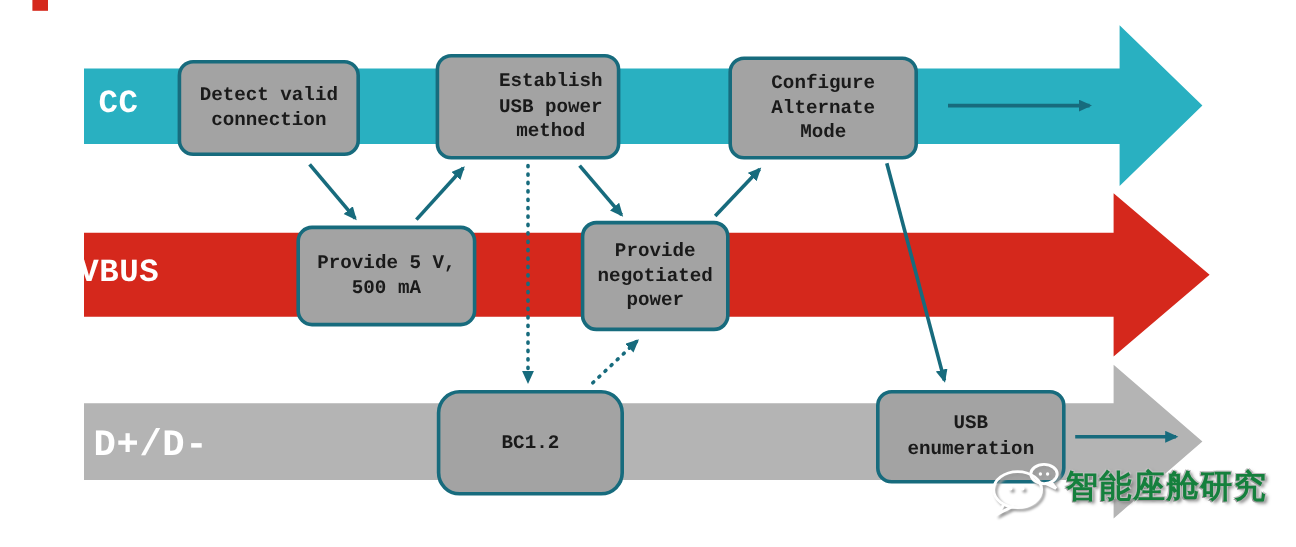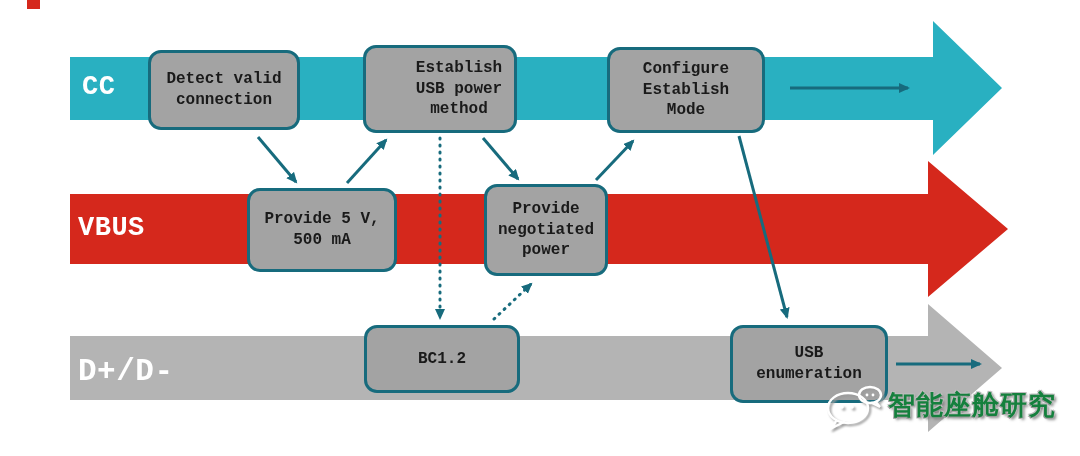--- a/index.html
+++ b/index.html
@@ -16,36 +16,36 @@
 
   .arrow-line { stroke: var(--arrow, #176b7d); stroke-width: 3; fill: none; }
   .dotted { stroke-dasharray: 1 6; stroke-linecap: round; }
   .arrow-head { fill: var(--arrow, #176b7d); }
 
   .band-label {
     position: absolute; color: #ffffff; font-weight: bold;
     letter-spacing: 0.5px; line-height: 1;
   }
   .lbl-cc   { left: 82px; top: 74px;  font-size: 27px; }
-  .lbl-vbus { left: 78px; top: 215px; font-size: 27px; }
+  .lbl-vbus { left: 66px; top: 215px; font-size: 27px; }
   .lbl-dpdm { left: 78px; top: 356px; font-size: 31px; }
 
   .node {
     position: absolute; background: #a3a3a3;
     border: 3px solid var(--box_border, #176b7d); border-radius: 13px;
     display: flex; align-items: center; justify-content: center;
     text-align: center; font-weight: bold; font-size: 16px; line-height: 1.3;
     color: var(--box_text, #1a1a1a); box-sizing: border-box; padding: 4px 10px;
   }
   .n-detect     { left: 148px; top: 50px;  width: 152px; height: 80px; }
   .n-establish  { left: 363px; top: 45px;  width: 154px; height: 88px; padding-left: 48px; }
   .n-configure  { left: 607px; top: 47px;  width: 158px; height: 86px; }
   .n-provide5v  { left: 247px; top: 188px; width: 150px; height: 84px; }
   .n-negotiated { left: 484px; top: 184px; width: 124px; height: 92px; }
-  .n-bc12       { left: 364px; top: 325px; width: 156px; height: 68px; }
+  .n-bc12       { left: 364px; top: 325px; width: 156px; height: 88px; border-radius: 19px; }
   .n-usbenum    { left: 730px; top: 325px; width: 158px; height: 78px; }
 
   .watermark {
     position: absolute; left: 822px; top: 380px;
     display: flex; align-items: center; gap: 4px;
   }
   .wm-text {
     color: #15803d; font-weight: bold; font-size: 27px; letter-spacing: 1px;
     text-shadow: -1px -1px 0 #bdbdbd, 1px -1px 0 #bdbdbd,
                  -1px 1px 0 #9a9a9a, 2px 2px 3px #7d7d7d;
@@ -86,21 +86,21 @@
     <line class="arrow-line" x1="790" y1="88" x2="908" y2="88" marker-end="url(#ah)"></line>
     <line class="arrow-line" x1="896" y1="364" x2="980" y2="364" marker-end="url(#ah)"></line>
   </svg>
 
   <div class="band-label lbl-cc">CC</div>
   <div class="band-label lbl-vbus">VBUS</div>
   <div class="band-label lbl-dpdm">D+/D-</div>
 
   <div class="node n-detect">Detect valid connection</div>
   <div class="node n-establish">Establish USB power method</div>
-  <div class="node n-configure">Configure Establish Mode</div>
+  <div class="node n-configure">Configure Alternate Mode</div>
   <div class="node n-provide5v">Provide 5 V, 500 mA</div>
   <div class="node n-negotiated">Provide negotiated power</div>
   <div class="node n-bc12">BC1.2</div>
   <div class="node n-usbenum">USB enumeration</div>
 
   <div class="corner-mark"></div>
 
   <div class="watermark">
     <svg class="wm-icon" width="62" height="50" viewBox="0 0 62 50">
       <ellipse class="wm-stroke" cx="26" cy="28" rx="20" ry="15"></ellipse>

